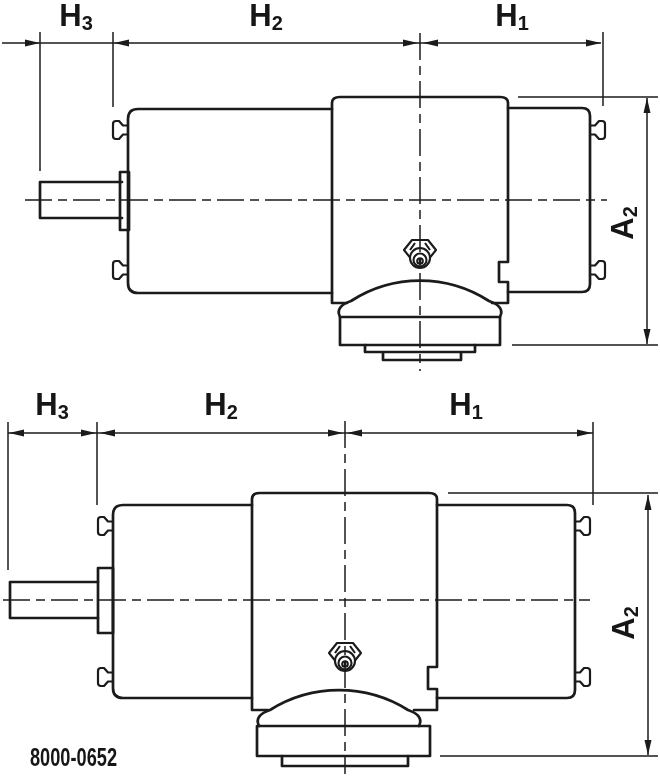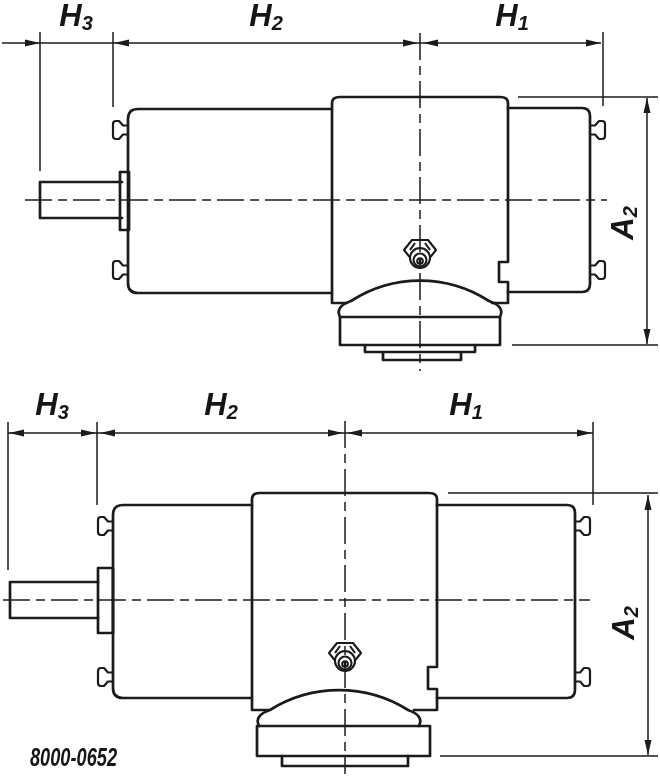--- a/index.html
+++ b/index.html
@@ -1,17 +1,17 @@
 <!DOCTYPE html>
 <html><head>
 <meta charset="utf-8">
 <style>
   html,body{margin:0;padding:0;background:#fff;}
   .canvas{position:relative;width:660px;height:778px;background:#fff;overflow:hidden;
-          font-family:"Liberation Sans",sans-serif;font-style:italic;}
+          font-family:"Liberation Sans",sans-serif;}
   .canvas svg{position:absolute;left:0;top:0;}
   
   .body-ln{fill:none;stroke:#1b1b1b;stroke-width:2.7;stroke-linejoin:round;stroke-linecap:round;}
   .thin-ln{fill:none;stroke:#1b1b1b;stroke-width:1.5;stroke-linecap:butt;}
   .stud-ln{fill:#fff;stroke:#1b1b1b;stroke-width:2.2;stroke-linejoin:round;}
   .nut-ln{fill:#fff;stroke:#1b1b1b;stroke-width:2.1;stroke-linejoin:round;}
   .arrow{fill:#1b1b1b;stroke:none;}
   .cline{fill:none;stroke:#1b1b1b;stroke-width:1.5;stroke-dasharray:27 6 9 6;}
   
   .dimlbl{position:absolute;font-weight:bold;font-size:31px;color:#161616;white-space:nowrap;

